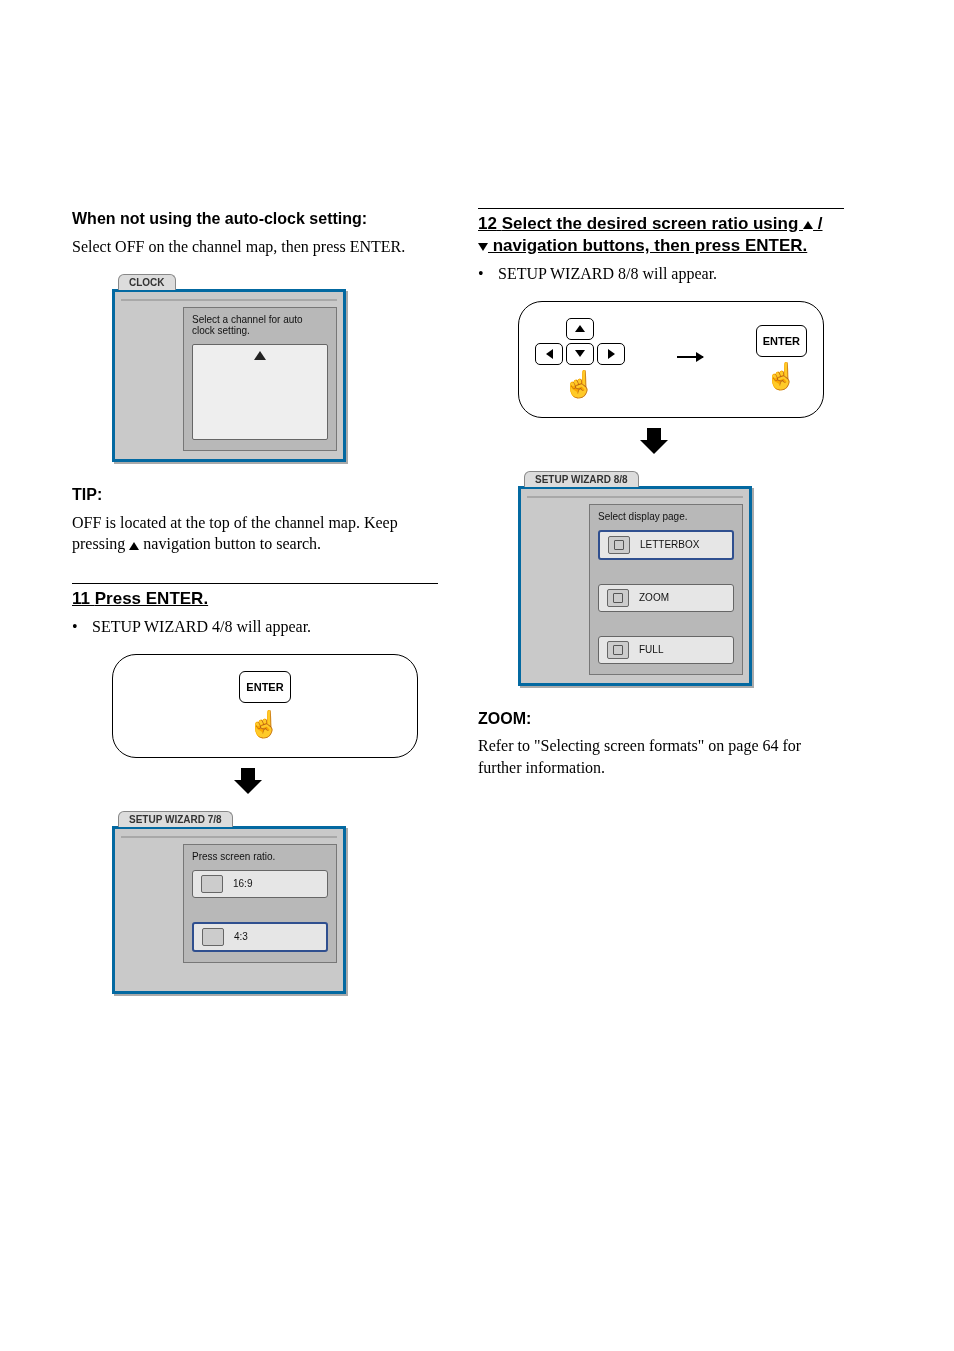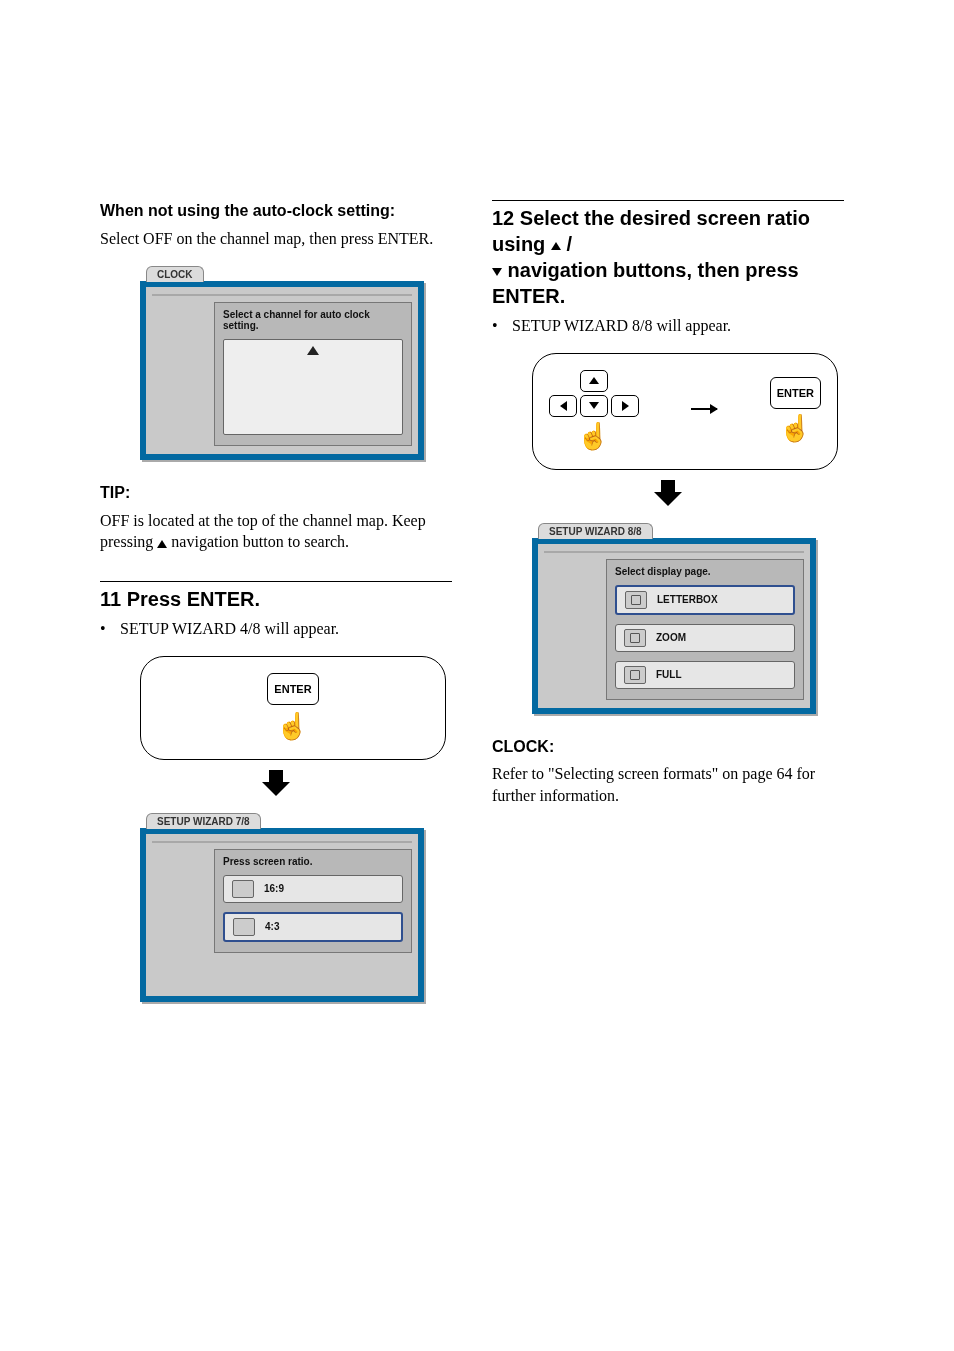--- a/index.html
+++ b/index.html
@@ -4,23 +4,24 @@
 <style>
   body {
     margin: 0;
     padding: 0;
     background: #fff;
     font-family: "Times New Roman", Times, serif;
     color: #000;
     width: 954px;
   }
   .page {
-    padding: 200px 110px 60px 100px;
+    padding: 200px 110px 60px 72px;
     display: flex;
     gap: 40px;
+    margin-top: 8px;
   }
   .col {
     flex: 1;
     min-width: 0;
   }
   .rule {
     border-top: 1px solid #000;
     margin: 0 0 4px 0;
   }
   .bold {
@@ -29,60 +30,60 @@
   }
   .sans {
     font-family: Arial, Helvetica, sans-serif;
   }
   .para {
     font-size: 16px;
     line-height: 1.35;
     margin: 0 0 6px 0;
   }
   .step-title {
-    font-size: 20px;
+    font-size: 17px;
     line-height: 1.3;
+    text-decoration: underline;
   }
   .bullet-row {
     display: flex;
     font-size: 16px;
     line-height: 1.35;
     gap: 10px;
   }
   .bullet-row .dot { width: 10px; }
   .spacer-med { height: 22px; }
 
   
   .osd {
     margin: 14px 0 0 40px;
-    width: 284px;
+    width: 234px;
     position: relative;
     font-family: Arial, Helvetica, sans-serif;
   }
   .osd-tab {
     display: inline-block;
     background: #dcdcdc;
     border: 1px solid #888;
     border-bottom: none;
     border-radius: 6px 6px 0 0;
     padding: 2px 10px;
     font-size: 10px;
     font-weight: bold;
     color: #333;
     position: relative;
     top: 1px;
     left: 6px;
   }
   .osd-body {
     background: #c9c9c9;
-    border: 6px solid #0369a1;
+    border: 3px solid #0369a1;
     box-shadow: 2px 2px 0 #aaa;
     min-height: 150px;
     padding: 4px 6px 8px 6px;
-    font-weight: bold;
   }
   .osd-body .thin-line {
     border-top: 2px solid #a8a8a8;
     margin: 3px 0 6px 0;
   }
   .osd-inner {
     margin-left: 62px;
     background: #b8b8b8;
     border: 1px solid #777;
     padding: 6px 8px 10px 8px;
@@ -107,21 +108,21 @@
   .tri-up {
     width: 0; height: 0;
     border-left: 6px solid transparent;
     border-right: 6px solid transparent;
     border-bottom: 9px solid #222;
   }
 
   .option-list {
     display: flex;
     flex-direction: column;
-    gap: 9px;
+    gap: 24px;
     margin-top: 6px;
   }
   .option {
     background: #e6e6e6;
     border: 1px solid #666;
     border-radius: 3px;
     display: flex;
     align-items: center;
     gap: 10px;
     padding: 4px 8px;
@@ -384,18 +385,18 @@
                 </span>
               <span>FULL</span>
             </div>
           </div>
         </div>
       </div>
     </div>
 
     <div class="spacer-med"></div>
 
-    <p class="para bold sans">CLOCK:</p>
+    <p class="para bold sans">ZOOM:</p>
     <p class="para">Refer to "Selecting screen formats" on page 64 for further information.</p>
 
   </div>
 
 </div>
 
 </body></html>

